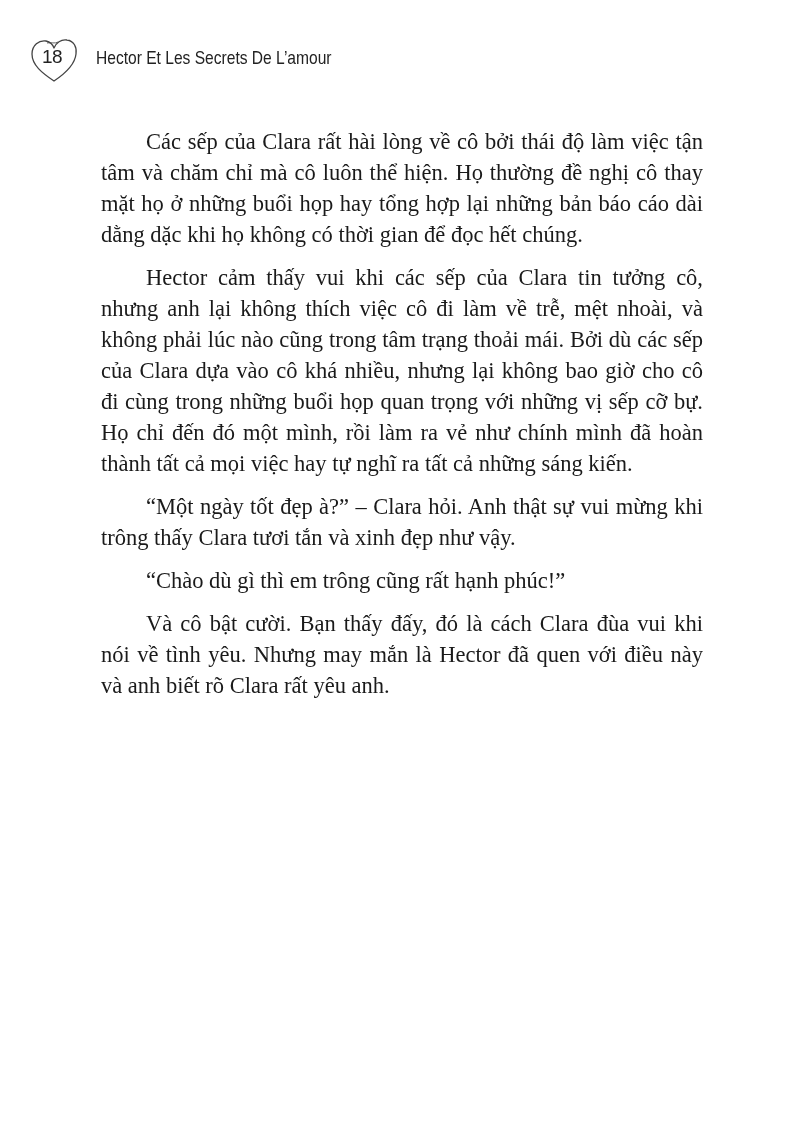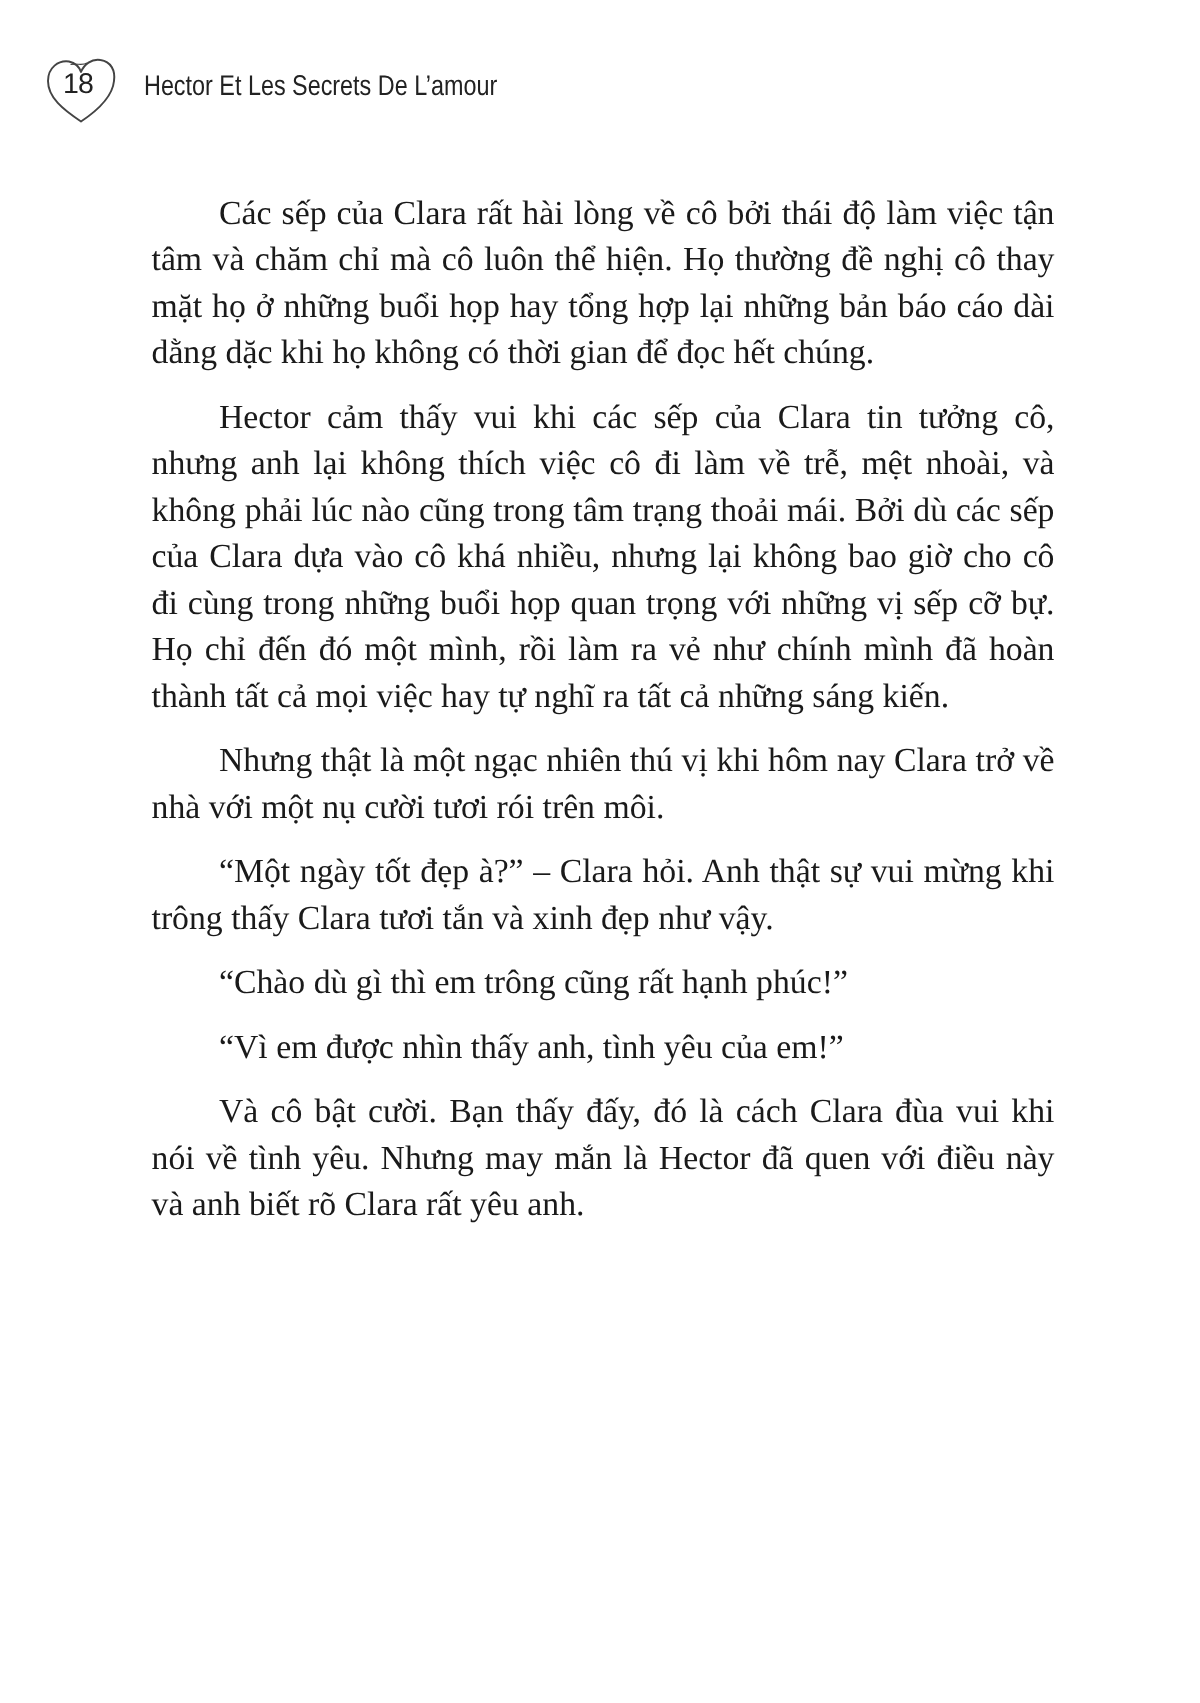--- a/index.html
+++ b/index.html
@@ -81,18 +81,16 @@
       <path d="M19 8 C 23 7, 27 9, 30 7" fill="none" stroke="#444" stroke-width="0.8"></path>
     </svg>
     <span class="page-number">18</span>
   </div>
   <span class="book-title">Hector Et Les Secrets De L’amour</span>
 </div>
 
 <div class="content">
   <p>Các sếp của Clara rất hài lòng về cô bởi thái độ làm việc tận tâm và chăm chỉ mà cô luôn thể hiện. Họ thường đề nghị cô thay mặt họ ở những buổi họp hay tổng hợp lại những bản báo cáo dài dằng dặc khi họ không có thời gian để đọc hết chúng.</p>
   <p>Hector cảm thấy vui khi các sếp của Clara tin tưởng cô, nhưng anh lại không thích việc cô đi làm về trễ, mệt nhoài, và không phải lúc nào cũng trong tâm trạng thoải mái. Bởi dù các sếp của Clara dựa vào cô khá nhiều, nhưng lại không bao giờ cho cô đi cùng trong những buổi họp quan trọng với những vị sếp cỡ bự. Họ chỉ đến đó một mình, rồi làm ra vẻ như chính mình đã hoàn thành tất cả mọi việc hay tự nghĩ ra tất cả những sáng kiến.</p>
-  <p>Nhưng thật là một ngạc nhiên thú vị khi hôm nay Clara trở về nhà với một nụ cười tươi rói trên môi.</p>
   <p>“Một ngày tốt đẹp à?” – Clara hỏi. Anh thật sự vui mừng khi trông thấy Clara tươi tắn và xinh đẹp như vậy.</p>
   <p>“Chào dù gì thì em trông cũng rất hạnh phúc!”</p>
-  <p>“Vì em được nhìn thấy anh, tình yêu của em!”</p>
   <p>Và cô bật cười. Bạn thấy đấy, đó là cách Clara đùa vui khi nói về tình yêu. Nhưng may mắn là Hector đã quen với điều này và anh biết rõ Clara rất yêu anh.</p>
 </div>
 
 </body></html>

